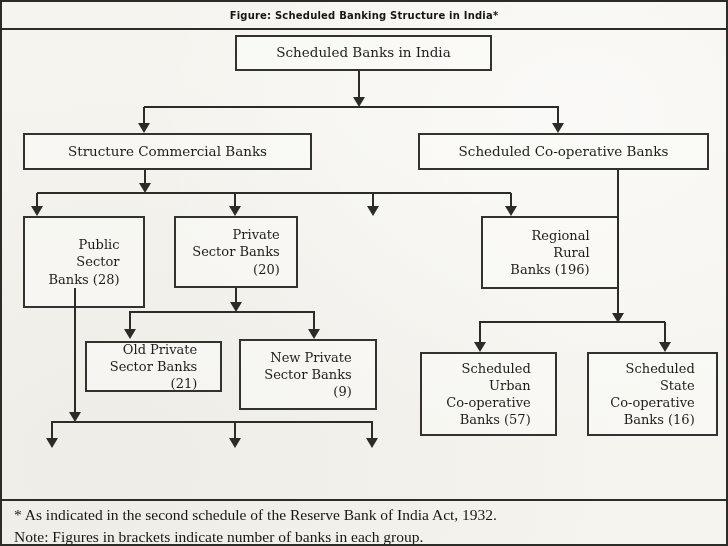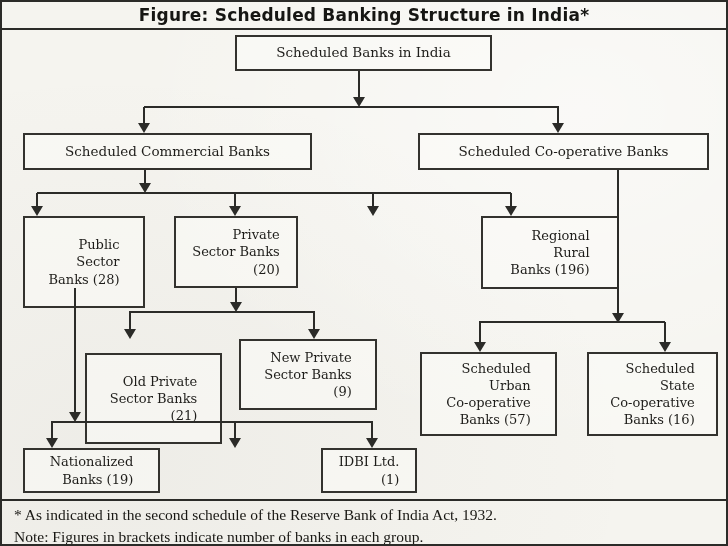--- a/index.html
+++ b/index.html
@@ -19,21 +19,21 @@
     overflow:hidden;
     font-family:"DejaVu Serif", serif;
     color:var(--text);
   }
   .titlebar{
     position:absolute;left:0;top:0;width:100%;height:26px;
     display:flex;align-items:center;justify-content:center;
   }
   .titlebar span{
     font-family:"DejaVu Sans", sans-serif;
-    font-weight:bold;font-size:17px;letter-spacing:.2px;
+    font-weight:bold;font-size:10px;letter-spacing:.2px;
     color:#161613;
   }
   .rule{position:absolute;left:0;width:100%;height:2px;background:var(--ink);}
   .node{
     position:absolute;
     border:2px solid #33322e;
     background:rgba(252,251,248,.55);
     box-sizing:border-box;
     display:flex;align-items:center;justify-content:center;
     text-align:right;
@@ -63,52 +63,48 @@
 <div class="page">
 
   <div class="titlebar">
     <span>Figure: Scheduled Banking Structure in India*</span>
   </div>
   <div class="rule" style="top:26px"></div>
   <div class="rule" style="top:497px"></div>
 
   <div class="node big" style="left:233px;top:33px;width:257px;height:36px">Scheduled Banks in India</div>
 
-  <div class="node big" style="left:21px;top:131px;width:289px;height:37px">Scheduled Commercial Banks</div>
+  <div class="node big" style="left:21px;top:131px;width:289px;height:37px">Structure Commercial Banks</div>
   <div class="node big" style="left:416px;top:131px;width:291px;height:37px">Scheduled Co-operative Banks</div>
 
   <div class="node" style="left:21px;top:214px;width:122px;height:92px">Public
 Sector
 Banks (28)</div>
   <div class="node" style="left:172px;top:214px;width:124px;height:72px">Private
 Sector Banks
 (20)</div>
   <div class="node" style="left:479px;top:214px;width:138px;height:73px">Regional
 Rural
 Banks (196)</div>
 
-  <div class="node" style="left:83px;top:351px;width:137px;height:91px">Old Private
+  <div class="node" style="left:83px;top:339px;width:137px;height:51px">Old Private
 Sector Banks
 (21)</div>
   <div class="node" style="left:237px;top:337px;width:138px;height:71px">New Private
 Sector Banks
 (9)</div>
   <div class="node" style="left:418px;top:350px;width:137px;height:84px">Scheduled
 Urban
 Co-operative
 Banks (57)</div>
   <div class="node" style="left:585px;top:350px;width:131px;height:84px">Scheduled
 State
 Co-operative
 Banks (16)</div>
 
-  <div class="node" style="left:21px;top:446px;width:137px;height:45px">Nationalized
-Banks (19)</div>
-  <div class="node" style="left:319px;top:446px;width:96px;height:45px">IDBI Ltd.
-(1)</div>
 
   <div class="vline" style="left:356px;top:69px;height:27px"></div>
   <div class="arr" style="left:351px;top:95px"></div>
   <div class="hline" style="left:142px;top:104px;width:415px"></div>
   <div class="vline" style="left:141px;top:105px;height:17px"></div>
   <div class="arr" style="left:136px;top:121px"></div>
   <div class="vline" style="left:555px;top:105px;height:17px"></div>
   <div class="arr" style="left:550px;top:121px"></div>
 
   <div class="vline" style="left:142px;top:168px;height:14px"></div>

